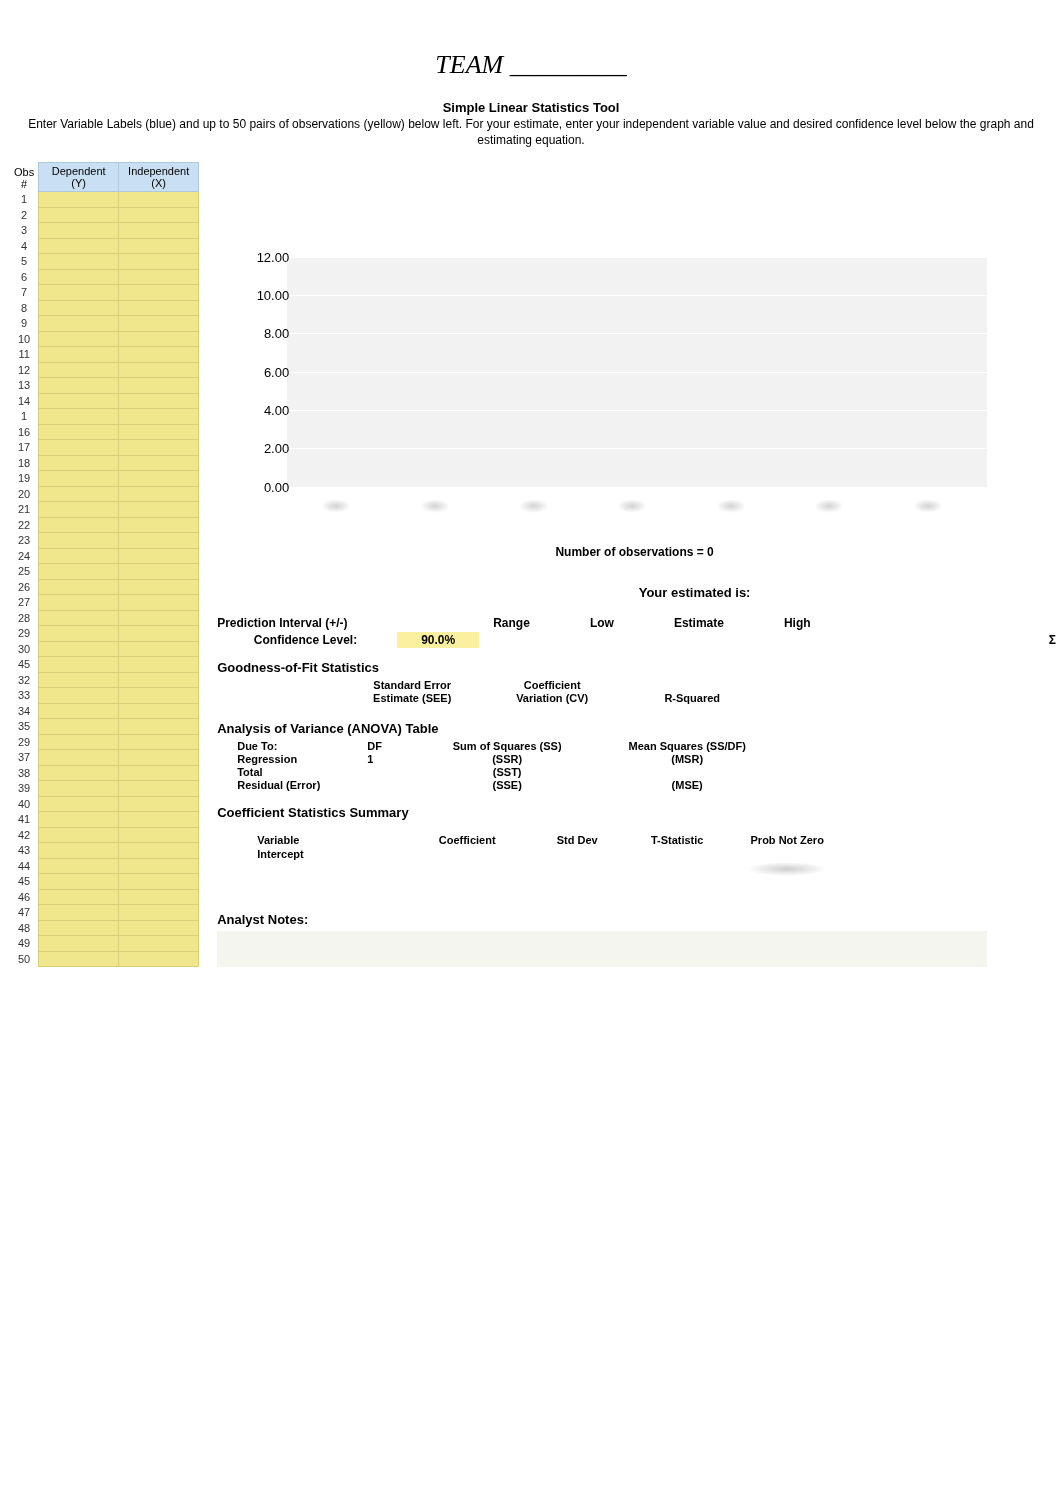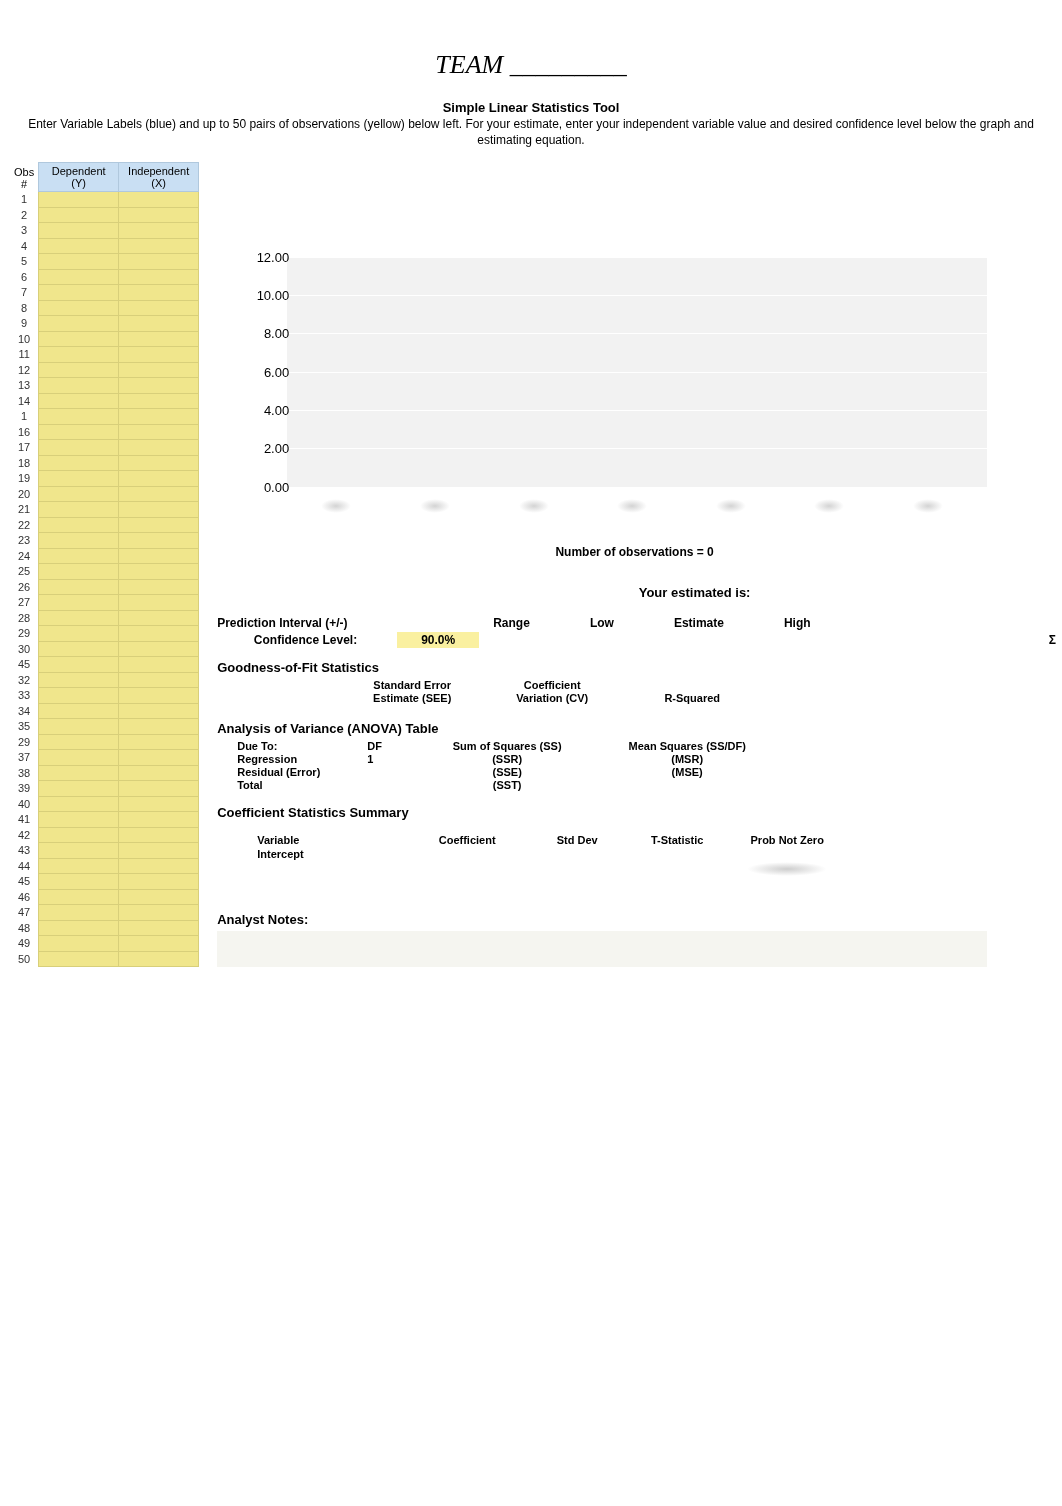--- a/index.html
+++ b/index.html
@@ -597,30 +597,30 @@
           <span class="c4">Mean Squares (SS/DF)</span>
         </div>
         <div id="anova-rows">
             <div class="row">
               <span class="c1">Regression</span>
               <span class="c2">1</span>
               <span class="c3">(SSR)</span>
               <span class="c4">(MSR)</span>
             </div>
             <div class="row">
+              <span class="c1">Total</span>
+              <span class="c2"></span>
+              <span class="c3">(SST)</span>
+              <span class="c4"></span>
+            </div>
+            <div class="row">
               <span class="c1">Residual (Error)</span>
               <span class="c2"></span>
               <span class="c3">(SSE)</span>
               <span class="c4">(MSE)</span>
-            </div>
-            <div class="row">
-              <span class="c1">Total</span>
-              <span class="c2"></span>
-              <span class="c3">(SST)</span>
-              <span class="c4"></span>
             </div>
           </div>
       </div>
 
       <div class="section-head">Coefficient Statistics Summary</div>
       <div style="height:10px"></div>
       <div class="coef-tbl">
         <div class="row">
           <span class="c1">Variable</span>
           <span class="c2">Coefficient</span>

